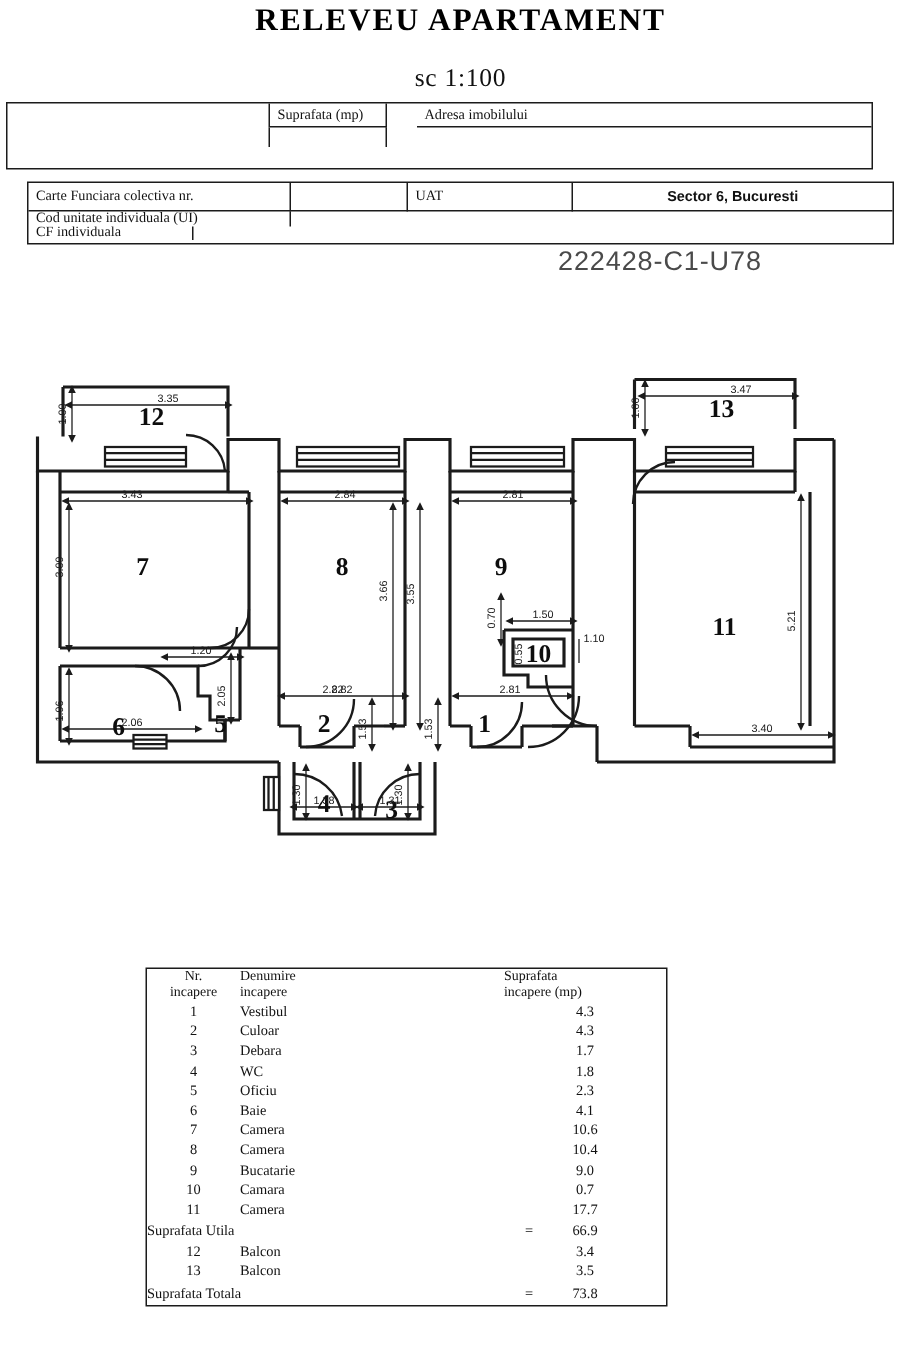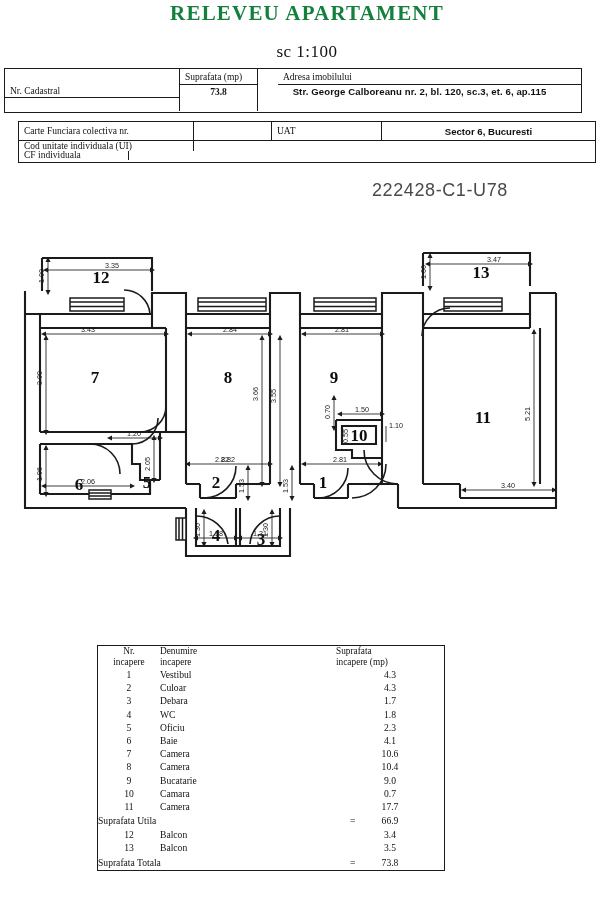--- a/index.html
+++ b/index.html
@@ -7,21 +7,21 @@
   body{
     width:614px;height:900px;position:relative;overflow:hidden;
     font-family:"Liberation Serif", serif;color:#111;
   }
   .page{position:absolute;inset:0;}
 
   
   .title-block{position:absolute;left:0;top:2px;width:614px;text-align:center;}
   .title-main{
     font-family:"Liberation Serif",serif;font-weight:bold;font-size:21px;
-    letter-spacing:1.2px;color:#15803d;line-height:1.05;
+    letter-spacing:1.2px;color:#000000;line-height:1.05;
   }
   .title-sub{
     font-family:"Liberation Serif",serif;font-size:17px;color:#111;
     margin-top:18px;letter-spacing:0.5px;
   }
 
   
   .htable{position:absolute;border:1.6px solid #1b1b1b;box-sizing:border-box;}
   #header-table-1{left:4px;top:68px;width:578px;height:45px;}
   #header-table-2{left:18px;top:121px;width:578px;height:42px;}
@@ -30,21 +30,21 @@
     box-sizing:border-box;display:flex;align-items:center;
     font-size:9.5px;padding:0 5px;overflow:hidden;white-space:nowrap;
   }
   .b-r{border-right:1.6px solid #1b1b1b;}
   .b-b{border-bottom:1.1px solid #1b1b1b;}
   .c-num{justify-content:center;font-weight:bold;}
   .c-addr{justify-content:center;font-family:"Liberation Sans",sans-serif;font-weight:bold;font-size:9.6px;letter-spacing:.1px;}
   .c-uat{justify-content:center;font-family:"Liberation Sans",sans-serif;font-weight:bold;font-size:9.6px;}
 
   #cadastral-code{
-    position:absolute;left:372px;top:180px;
+    position:absolute;left:372px;top:164px;
     font-family:"Liberation Sans",sans-serif;font-size:18px;color:#4a4a4a;letter-spacing:.6px;
   }
 
   
   #floor-plan{position:absolute;left:0;top:236px;width:614px;height:370px;}
   #floor-plan svg{display:block;}
 
   
   #room-table{position:absolute;left:97px;top:645px;width:348px;border:1.5px solid #1b1b1b;box-sizing:border-box;}
   #room-table table{border-collapse:collapse;width:100%;font-size:9.4px;}
@@ -77,25 +77,20 @@
   <div class="title-block">
     <div class="title-main">RELEVEU APARTAMENT</div>
     <div class="title-sub">sc 1:100</div>
   </div>
 
   <div class="htable" id="header-table-1">
     <div class="hrow" style="height:16px;">
       <div class="hcell b-r" style="width:175px;"></div>
       <div class="hcell b-r b-b" style="width:78px;">Suprafata (mp)</div>
       <div class="hcell b-b" style="flex:1;margin-left:20px;">Adresa imobilului</div>
-    </div>
-    <div class="hrow" style="height:13px;">
-      <div class="hcell b-r b-b" style="width:175px;">Nr. Cadastral</div>
-      <div class="hcell b-r c-num" style="width:78px;">73.8</div>
-      <div class="hcell c-addr" style="flex:1;">Str. George Calboreanu nr. 2, bl. 120, sc.3, et. 6, ap.115</div>
     </div>
     <div class="hrow" style="height:13px;">
       <div class="hcell b-r" style="width:175px;"></div>
       <div class="hcell b-r" style="width:78px;"></div>
       <div class="hcell" style="flex:1;"></div>
     </div>
   </div>
 
   <div class="htable" id="header-table-2">
     <div class="hrow" style="height:19px;">

